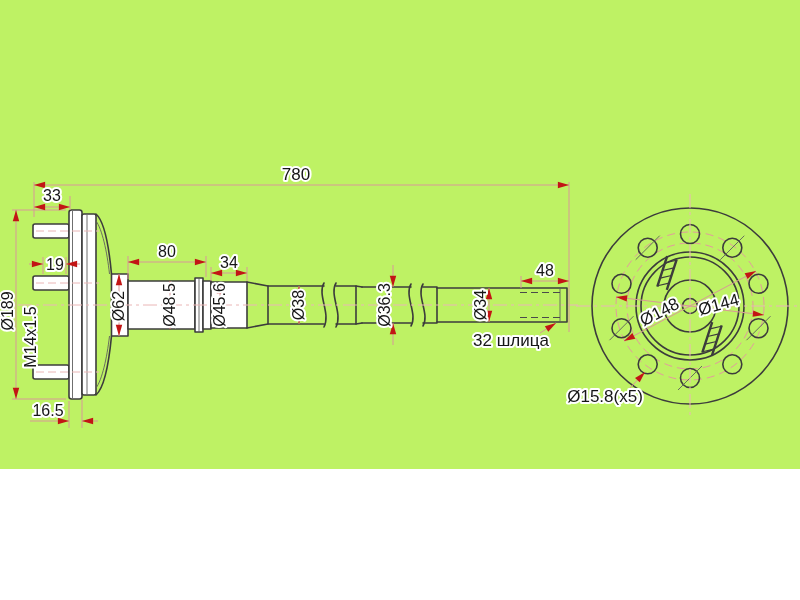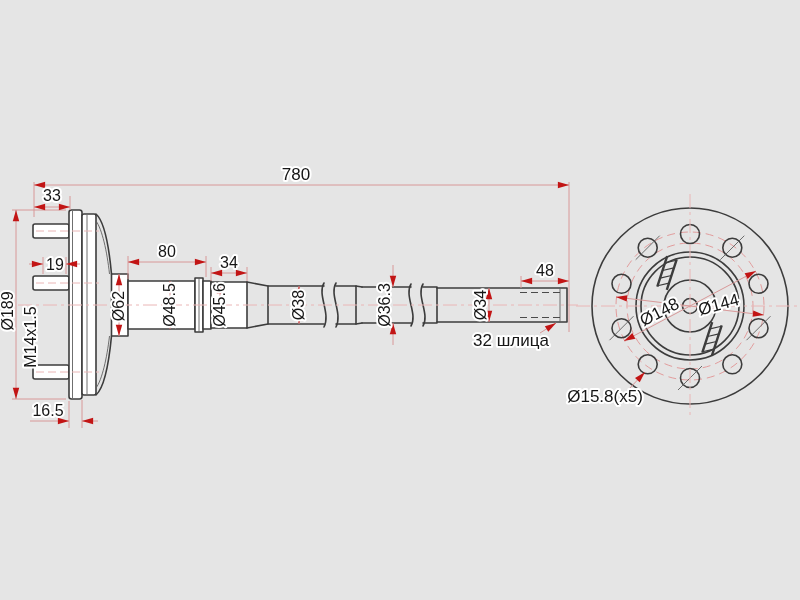--- a/index.html
+++ b/index.html
@@ -1,17 +1,17 @@
 <!DOCTYPE html>
 <html><head>
 <meta charset="utf-8">
 <style>
   html,body { margin:0; padding:0; background:#ffffff; }
   .canvas {
-    position:relative; width:800px; height:600px; background:#e5e5e5;
+    position:relative; width:800px; height:469px; background:#bef264;
     font-family:"Liberation Sans", sans-serif; overflow:hidden;
   }
   svg { display:block; }
   .outl  { stroke:#3c3c3c; stroke-width:1.6; fill:none; stroke-linejoin:round; stroke-linecap:round; }
   .outlf { stroke:#3c3c3c; stroke-width:1.6; fill:#ffffff; stroke-linejoin:round; }
   .thin  { stroke:#5f5f5f; stroke-width:0.9; fill:none; }
   .dashl { stroke:#4a4a4a; stroke-width:1.2; fill:none; stroke-dasharray:7 4; }
   .dim   { stroke:#d89898; stroke-width:1; fill:none; }
   .cl    { stroke:#eab6b6; stroke-width:1; fill:none; stroke-dasharray:14 4 3 4; }
   .cls   { stroke:#eab6b6; stroke-width:1; fill:none; stroke-dasharray:8 4; }

